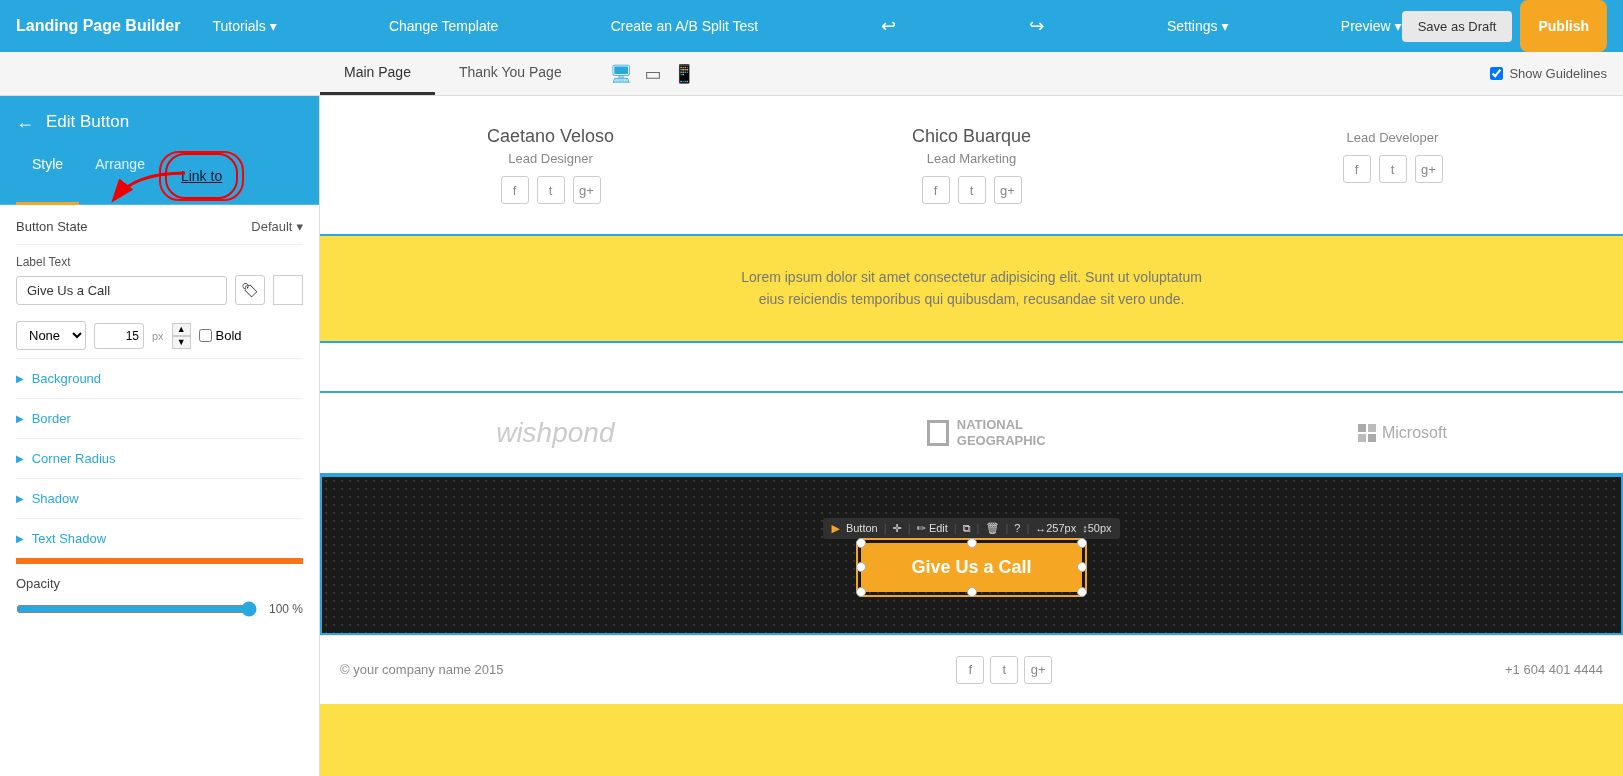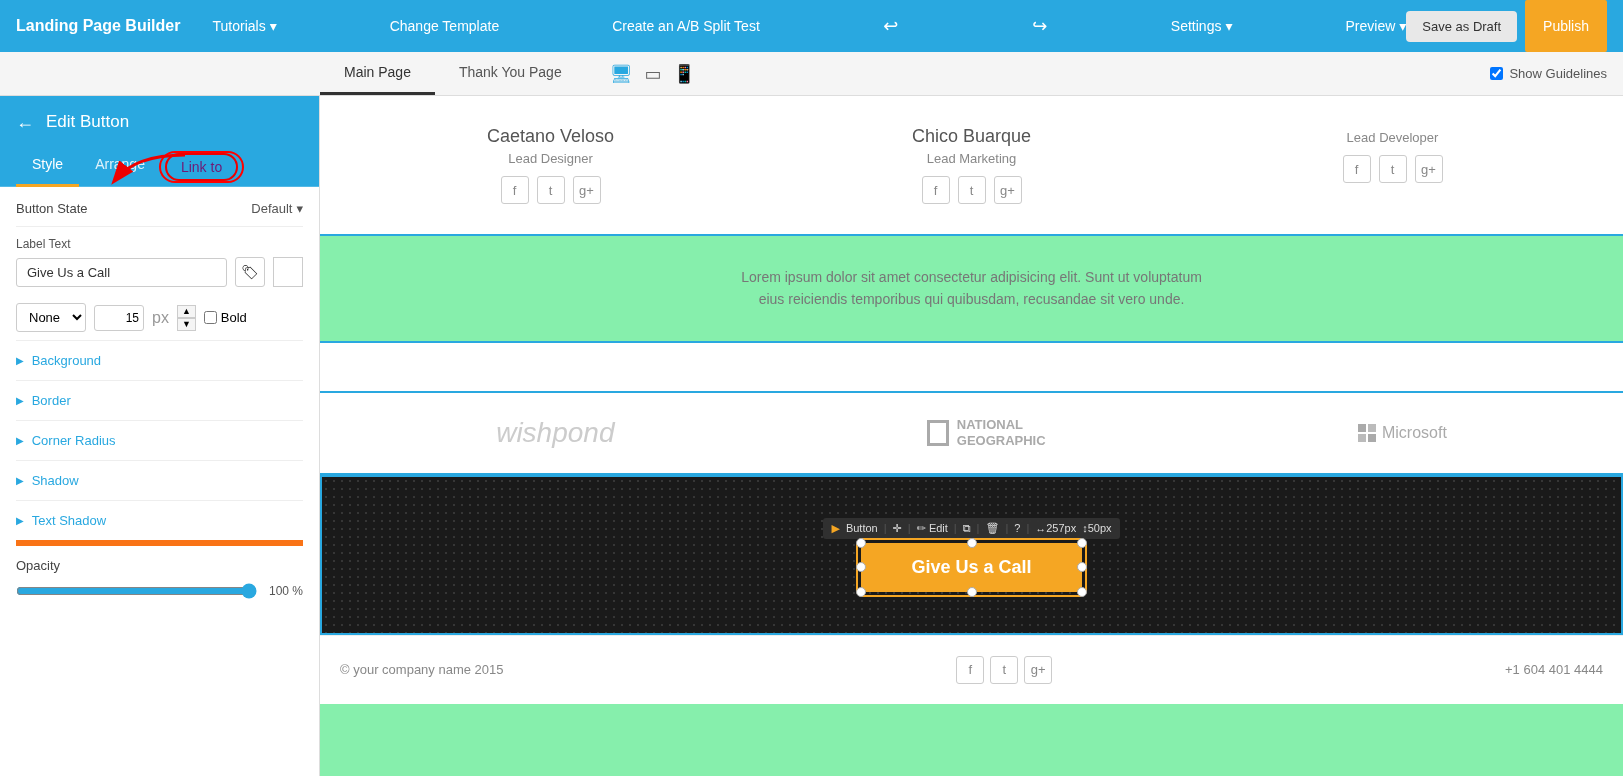--- a/index.html
+++ b/index.html
@@ -66,24 +66,24 @@
       cursor: pointer;
       font-size: 13px;
       font-weight: 500;
       white-space: nowrap;
     }
     .btn-publish {
       background: #f5a623;
       color: white;
       border: none;
       padding: 8px 18px;
-      border-radius: 2px;
+      border-radius: 8px;
       cursor: pointer;
       font-size: 14px;
-      font-weight: 400;
+      font-weight: 700;
       white-space: nowrap;
       height: 52px;
     }
 
     
     .second-bar {
       display: flex;
       align-items: center;
       background: #f5f5f5;
       border-bottom: 1px solid #ddd;
@@ -251,21 +251,21 @@
     }
     .px-input {
       width: 50px;
       border: 1px solid #ccc;
       border-radius: 3px;
       padding: 5px 4px;
       font-size: 12px;
       text-align: right;
     }
     .px-label {
-      font-size: 16px;
+      font-size: 11px;
       color: #999;
     }
     .bold-check {
       display: flex;
       align-items: center;
       gap: 4px;
       font-size: 13px;
     }
     .state-row {
       display: flex;
@@ -330,21 +330,21 @@
       white-space: nowrap;
     }
 
     
     .canvas-area {
       flex: 1;
       overflow-y: auto;
       background: #e8e8e8;
     }
     .canvas-content {
-      background: #86efac;
+      background: #fde047;
       min-height: 100%;
     }
 
     
     .team-section {
       padding: 30px 20px;
       background: white;
       border-bottom: 2px solid #29a8e0;
     }
     .team-grid {
@@ -597,21 +597,21 @@
   <div class="left-panel">
 
     <div class="panel-header">
       <span class="back-arrow">←</span>
       <span>Edit Button</span>
     </div>
 
     <div class="panel-tabs" style="position:relative;">
       <div class="panel-tab active">Style</div>
       <div class="panel-tab">Arrange</div>
-      <div class="panel-tab link-to-highlight" style="border-radius:20px; border:2px solid #e00; padding:4px 14px; margin:5px 4px; color:#701a75; position:relative;">Link to</div>
+      <div class="panel-tab link-to-highlight" style="border-radius:20px; border:2px solid #e00; padding:13px 14px; margin:5px 4px; color:#0f172a; position:relative;text-decoration:underline;">Link to</div>
     </div>
 
     <div style="position:relative; height:0; overflow:visible; z-index:999;">
       <svg width="140" height="60" style="position:absolute; top:-42px; left:55px; pointer-events:none;">
         <defs>
           <marker id="arrowhead" markerWidth="8" markerHeight="6" refX="6" refY="3" orient="auto">
             <polygon points="0 0, 8 3, 0 6" fill="#e00"></polygon>
           </marker>
         </defs>
         <path d="M 130 10 Q 80 10 60 35" stroke="#e00" stroke-width="3" fill="none" marker-end="url(#arrowhead)"></path>

